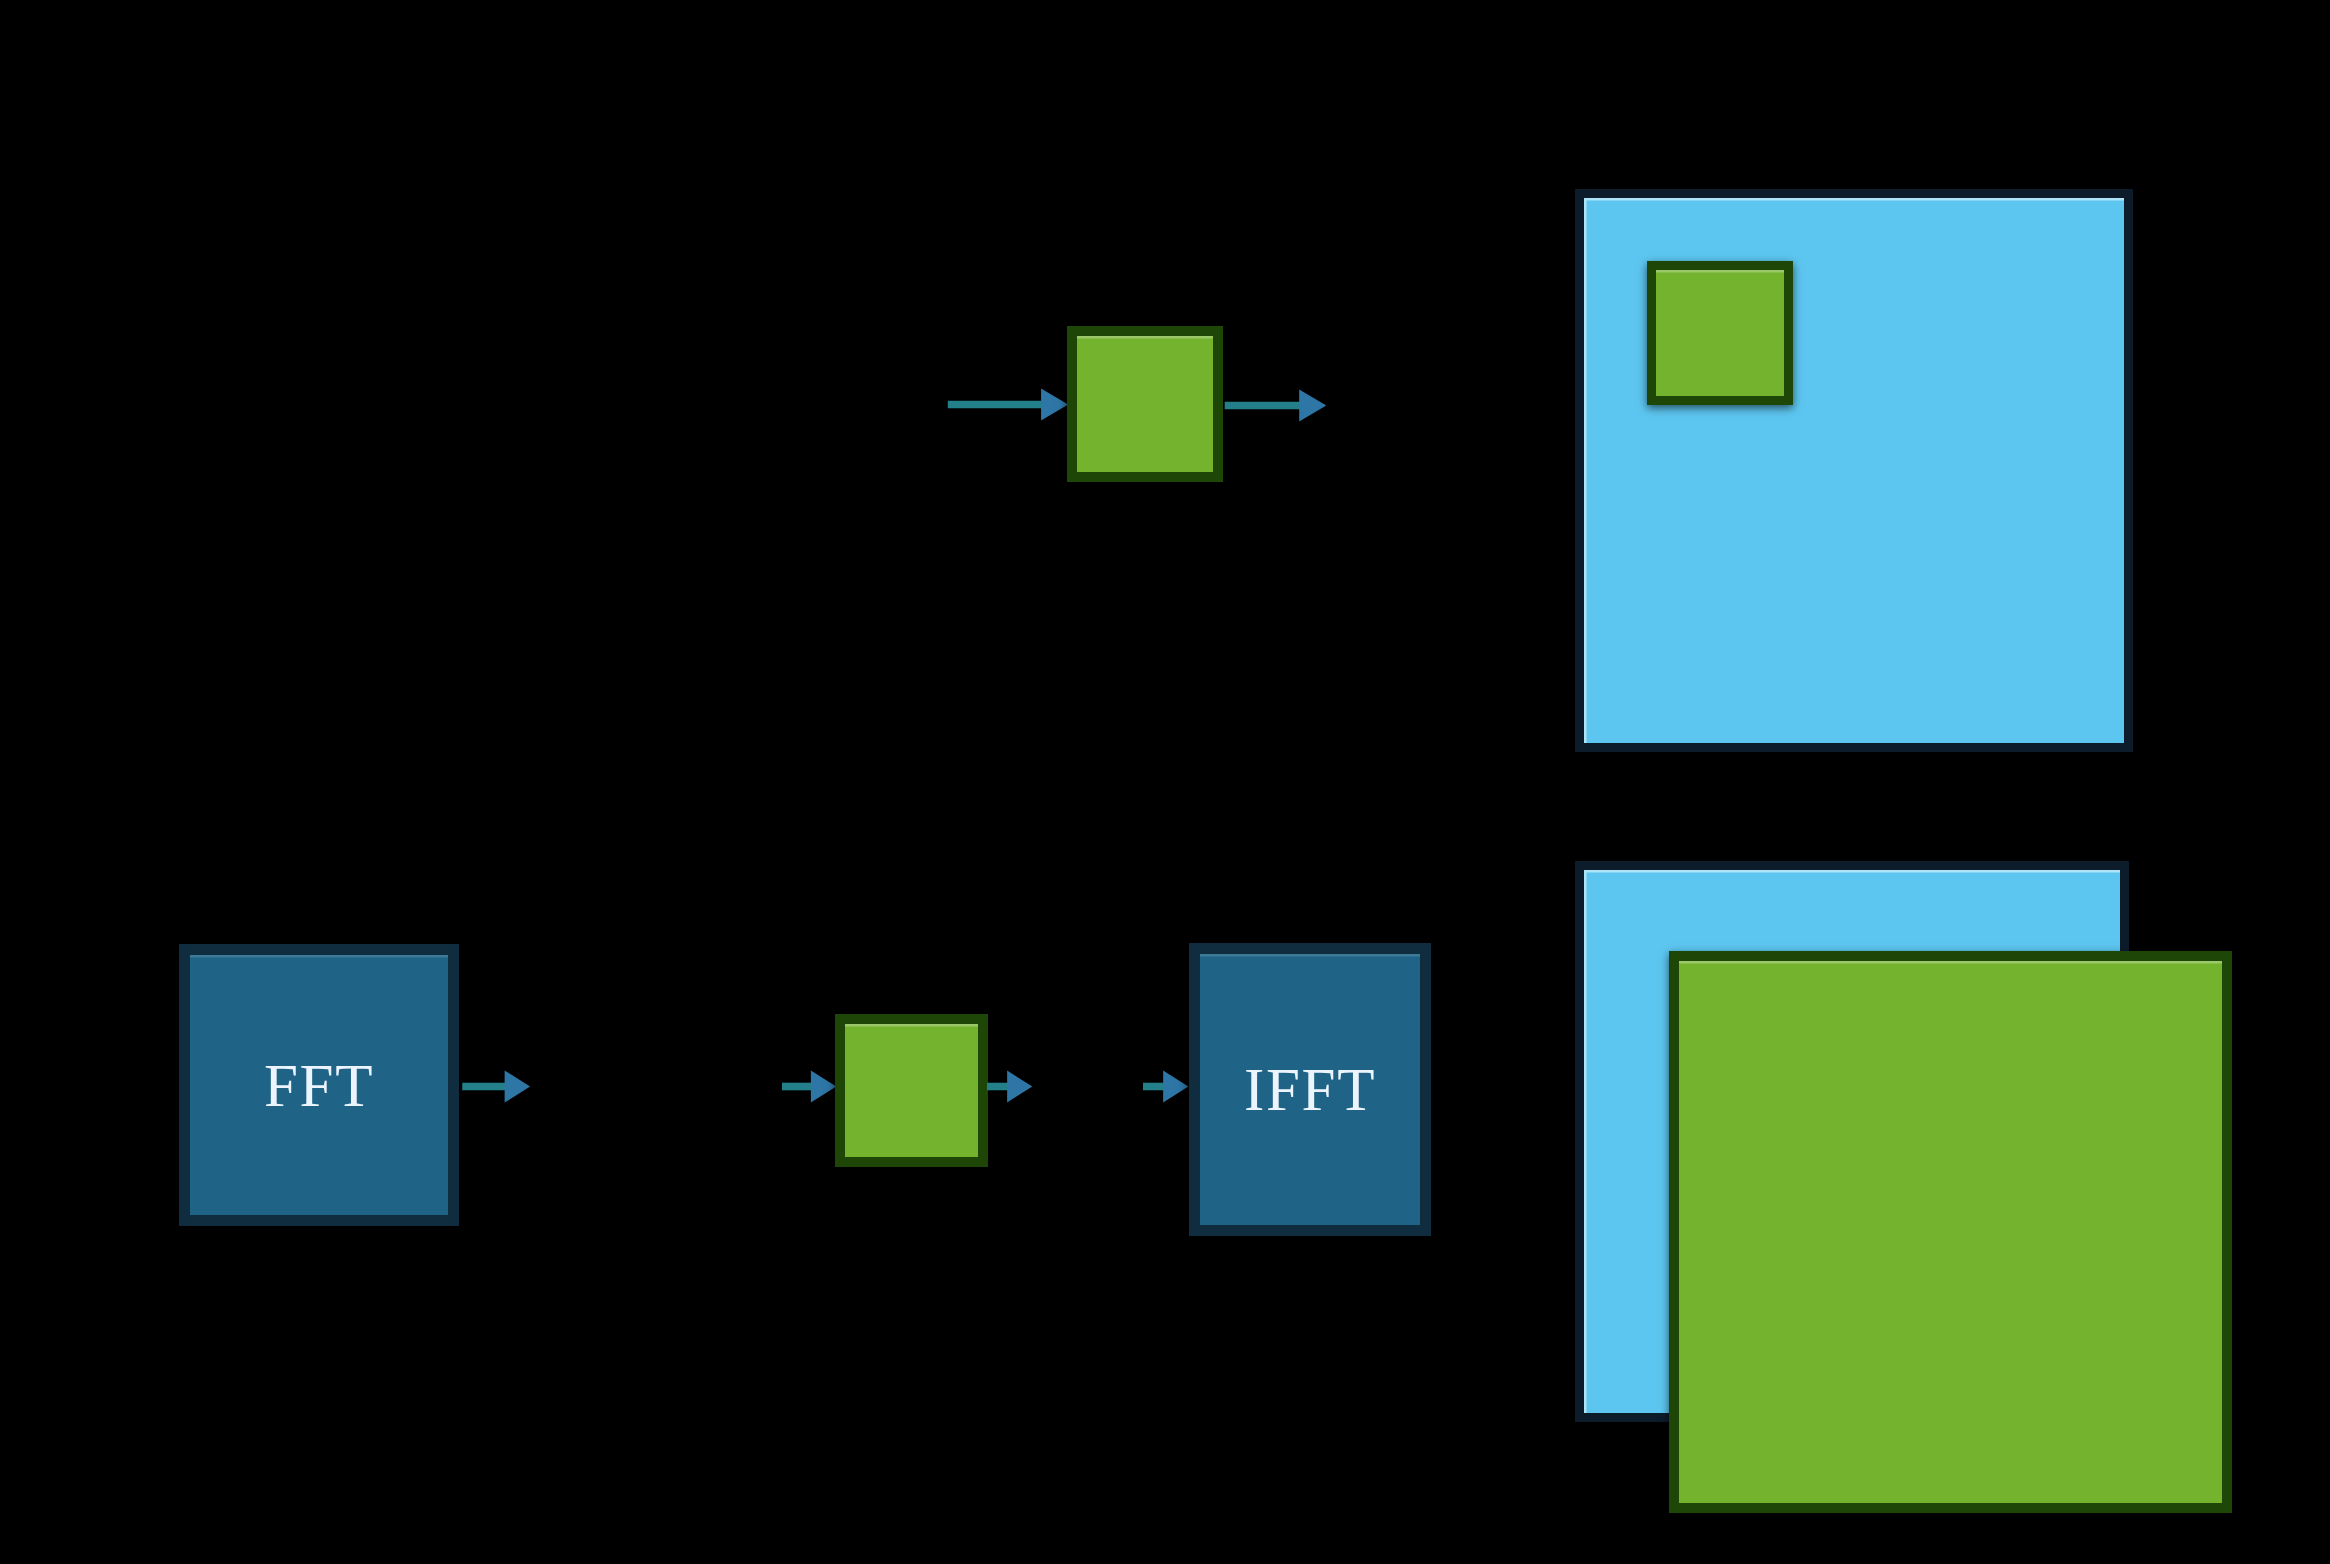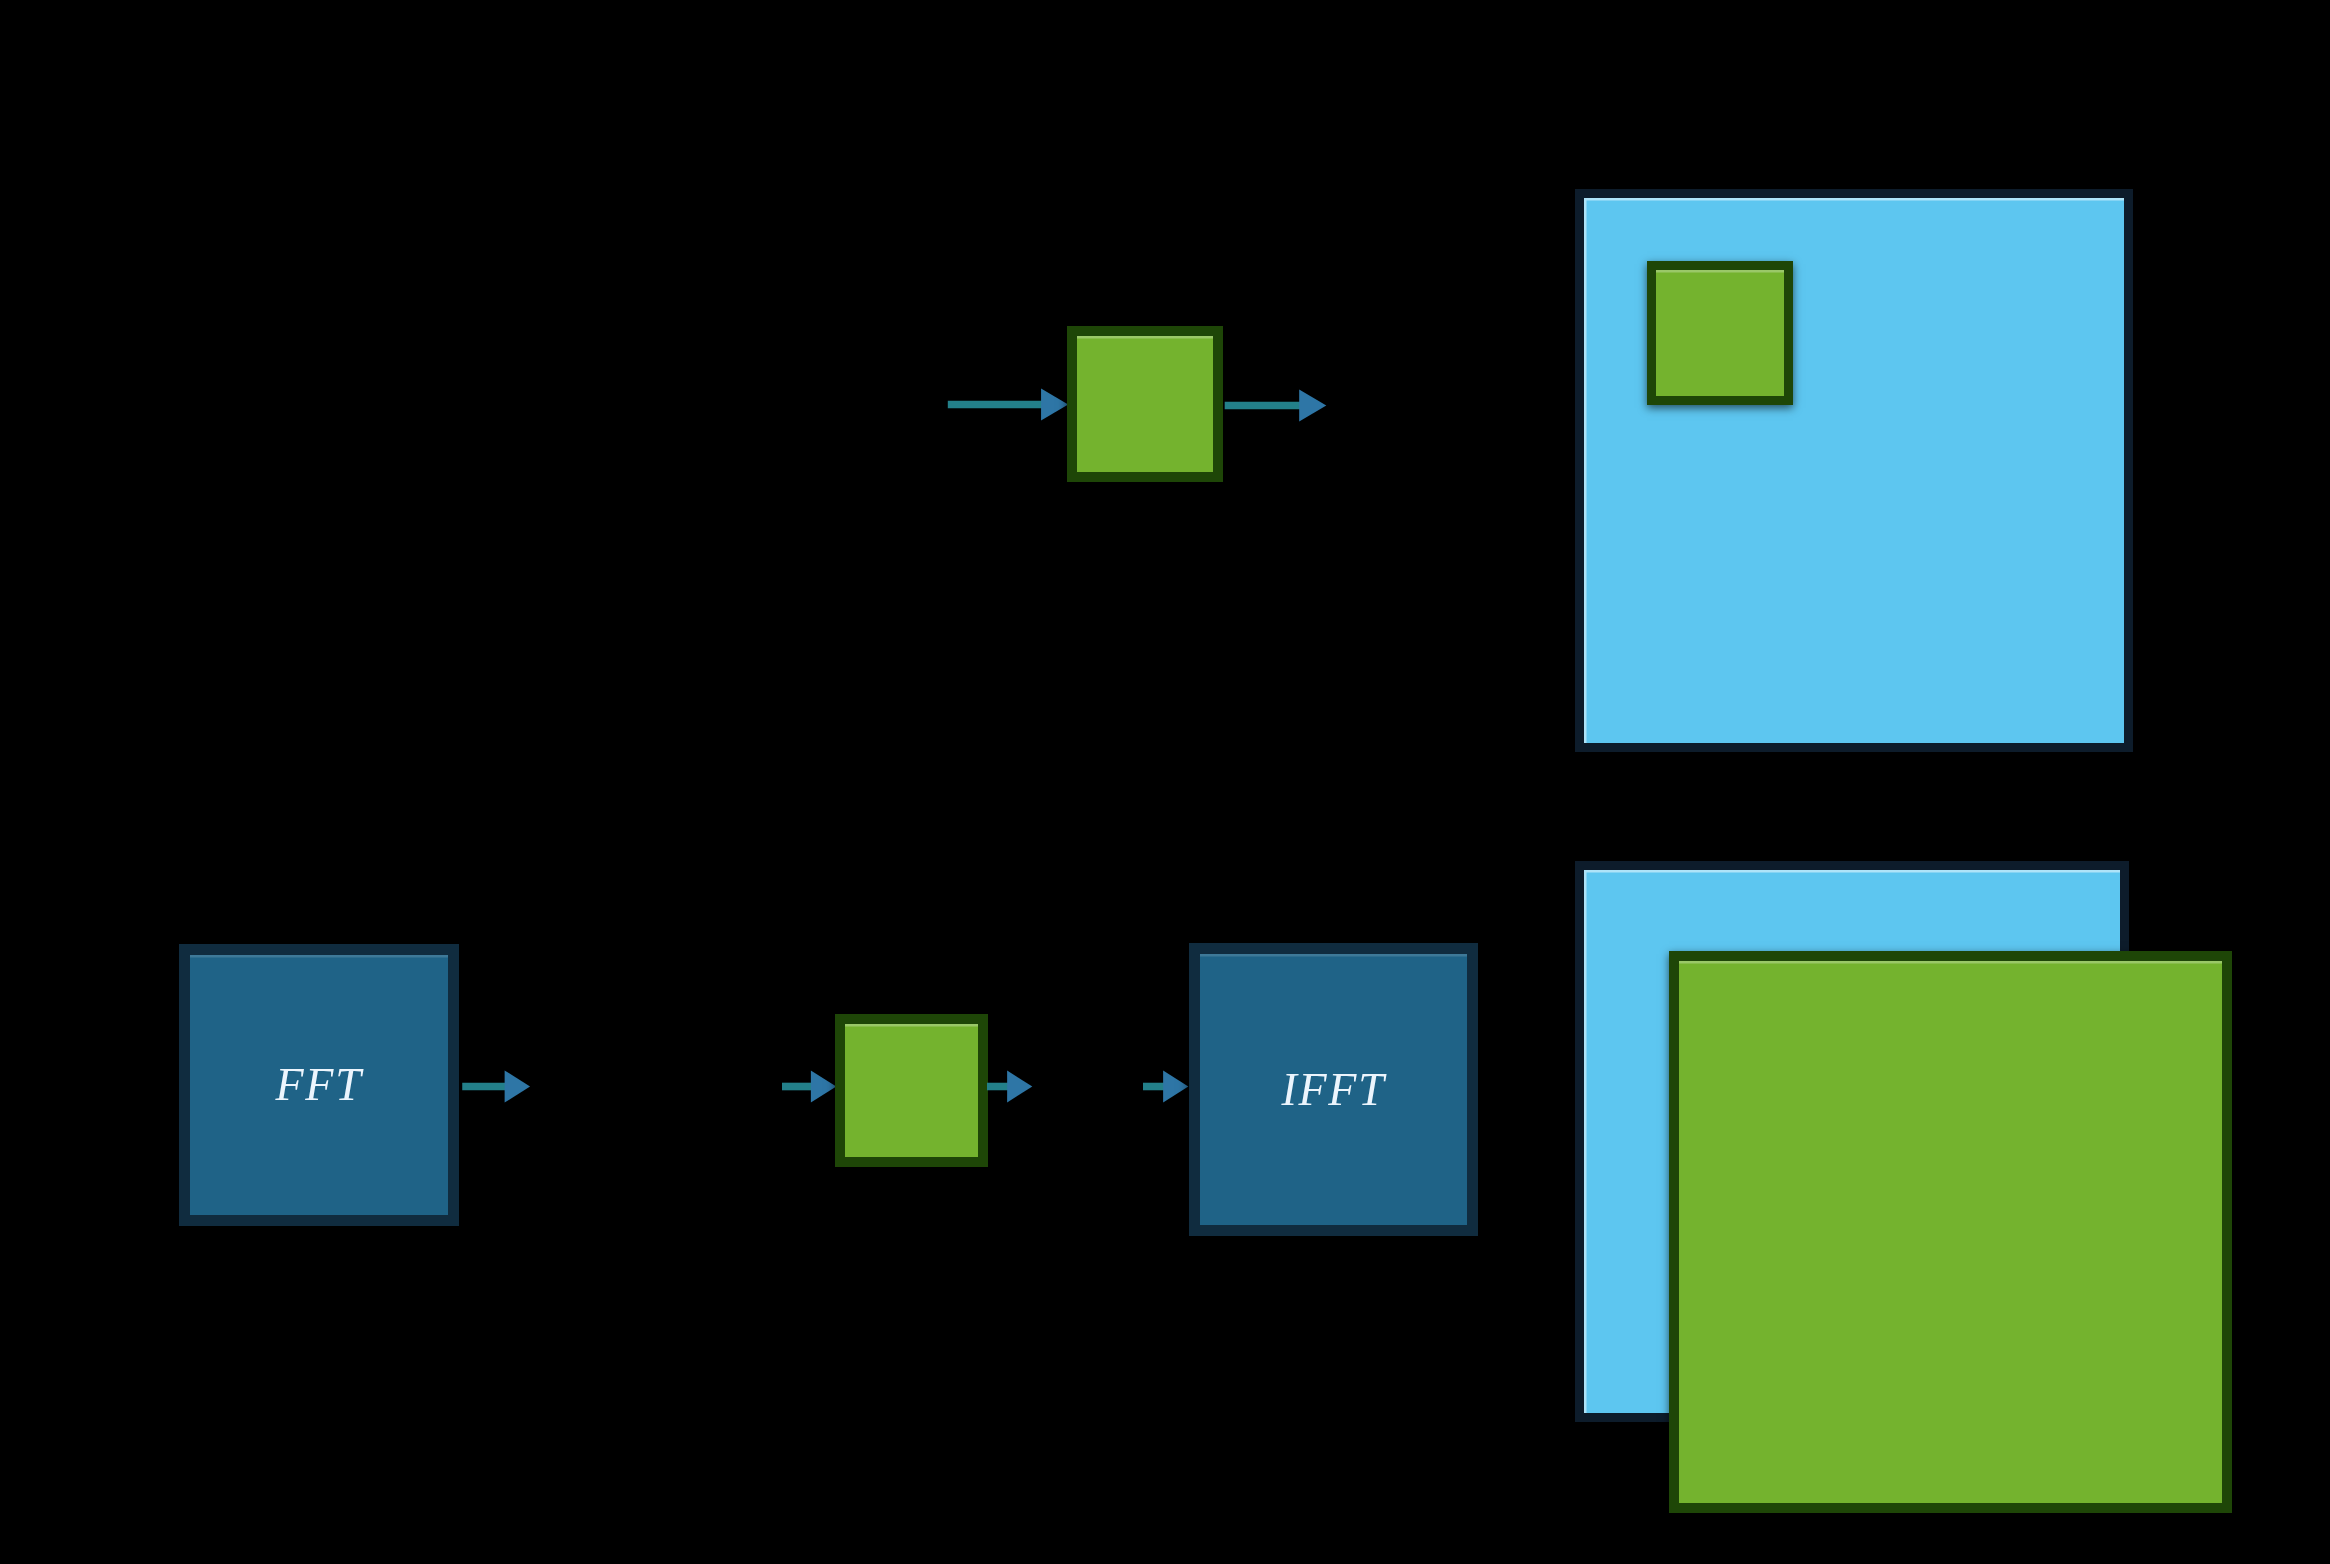--- a/index.html
+++ b/index.html
@@ -25,25 +25,24 @@
   }
   
   .transform{
     background:#1f6387;
     border:11px solid #102c3f;
     display:flex;align-items:center;justify-content:center;
     box-shadow:inset 0 2.5px 0 rgba(255,255,255,0.14), 0 4.2px 10.2px rgba(0,0,0,0.65);
   }
   .transform .lbl{
     color:#ecf5fd;
-    font-size:46px;
+    font-size:61px;
     line-height:1;
     letter-spacing:1.7px;
     user-select:none;
-    font-style:italic;
   }
   svg.arrow{position:absolute;overflow:visible;display:block;}
   svg.arrow line{stroke:#23808a;stroke-width:9;}
   svg.arrow polygon{fill:#2e76a6;}
 </style>
 </head>
 <body>
 
 <div class="canvas">
 
@@ -82,21 +81,21 @@
   <svg class="arrow" style="left:987px;top:1067px" width="47" height="39" viewBox="0 0 56 46">
     <line x1="0" y1="23" x2="26" y2="23"></line>
     <polygon points="24,4 54,23 24,42"></polygon>
   </svg>
 
   <svg class="arrow" style="left:1143px;top:1067px" width="47" height="39" viewBox="0 0 56 46">
     <line x1="0" y1="23" x2="26" y2="23"></line>
     <polygon points="24,4 54,23 24,42"></polygon>
   </svg>
 
-  <div class="box transform" style="left:1189px;top:943px;width:289px;height:293px">
+  <div class="box transform" style="left:1189px;top:943px;width:242px;height:293px">
     <span class="lbl">IFFT</span>
   </div>
 
   <div class="box image-sq" style="left:1575px;top:861px;width:554px;height:561px;z-index:1"></div>
 
   <div class="box kernel" style="left:1669px;top:951px;width:563px;height:562px;z-index:2"></div>
 
 </div>
 
 

